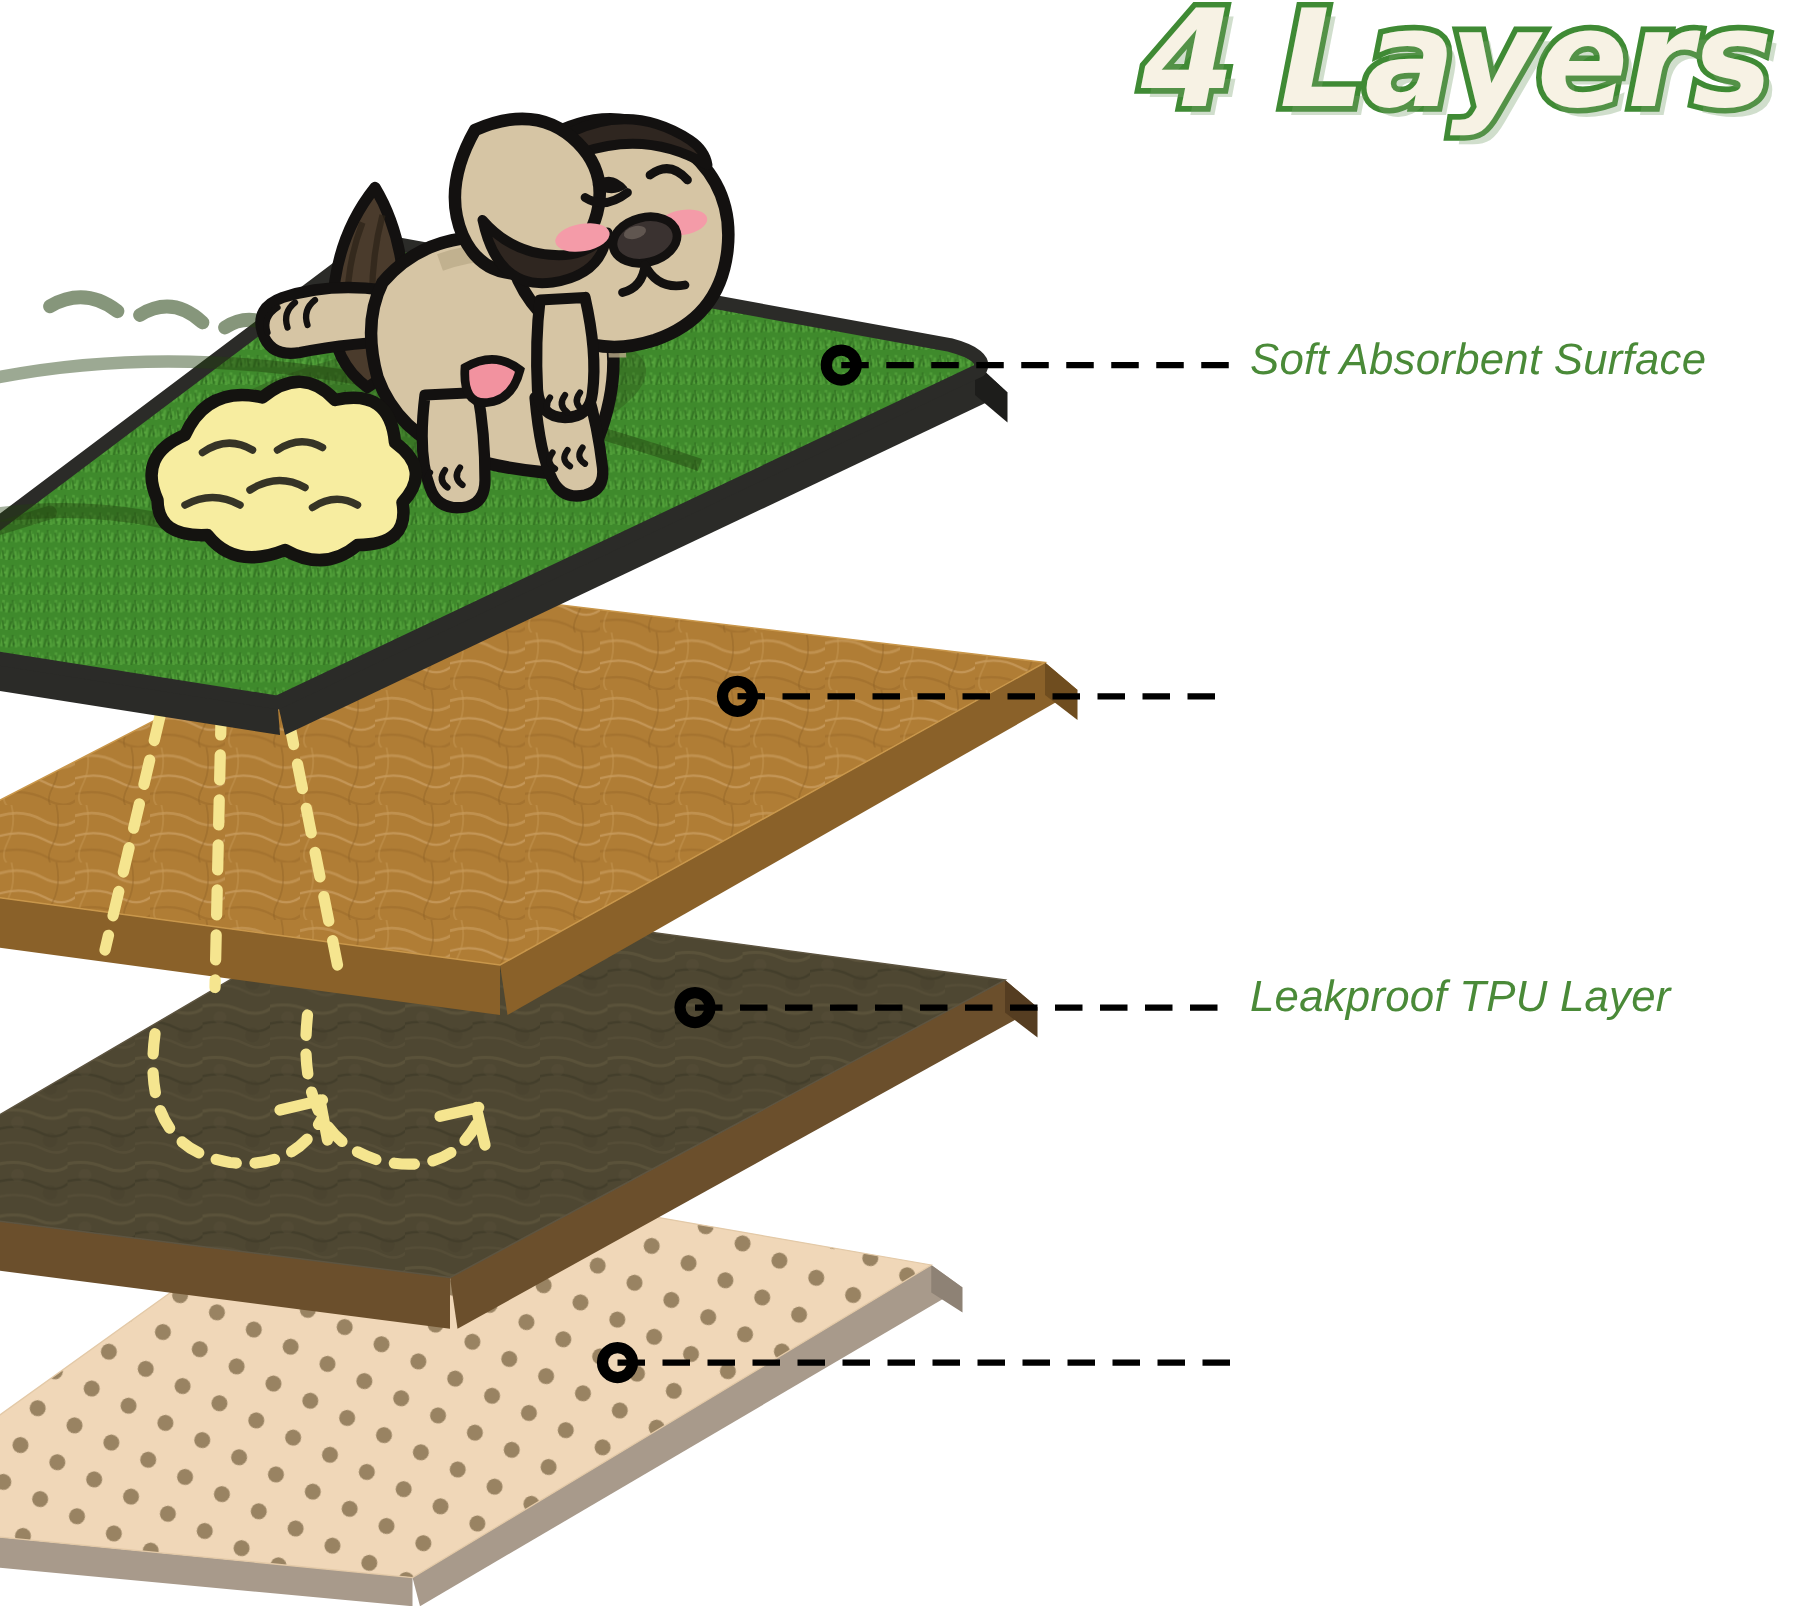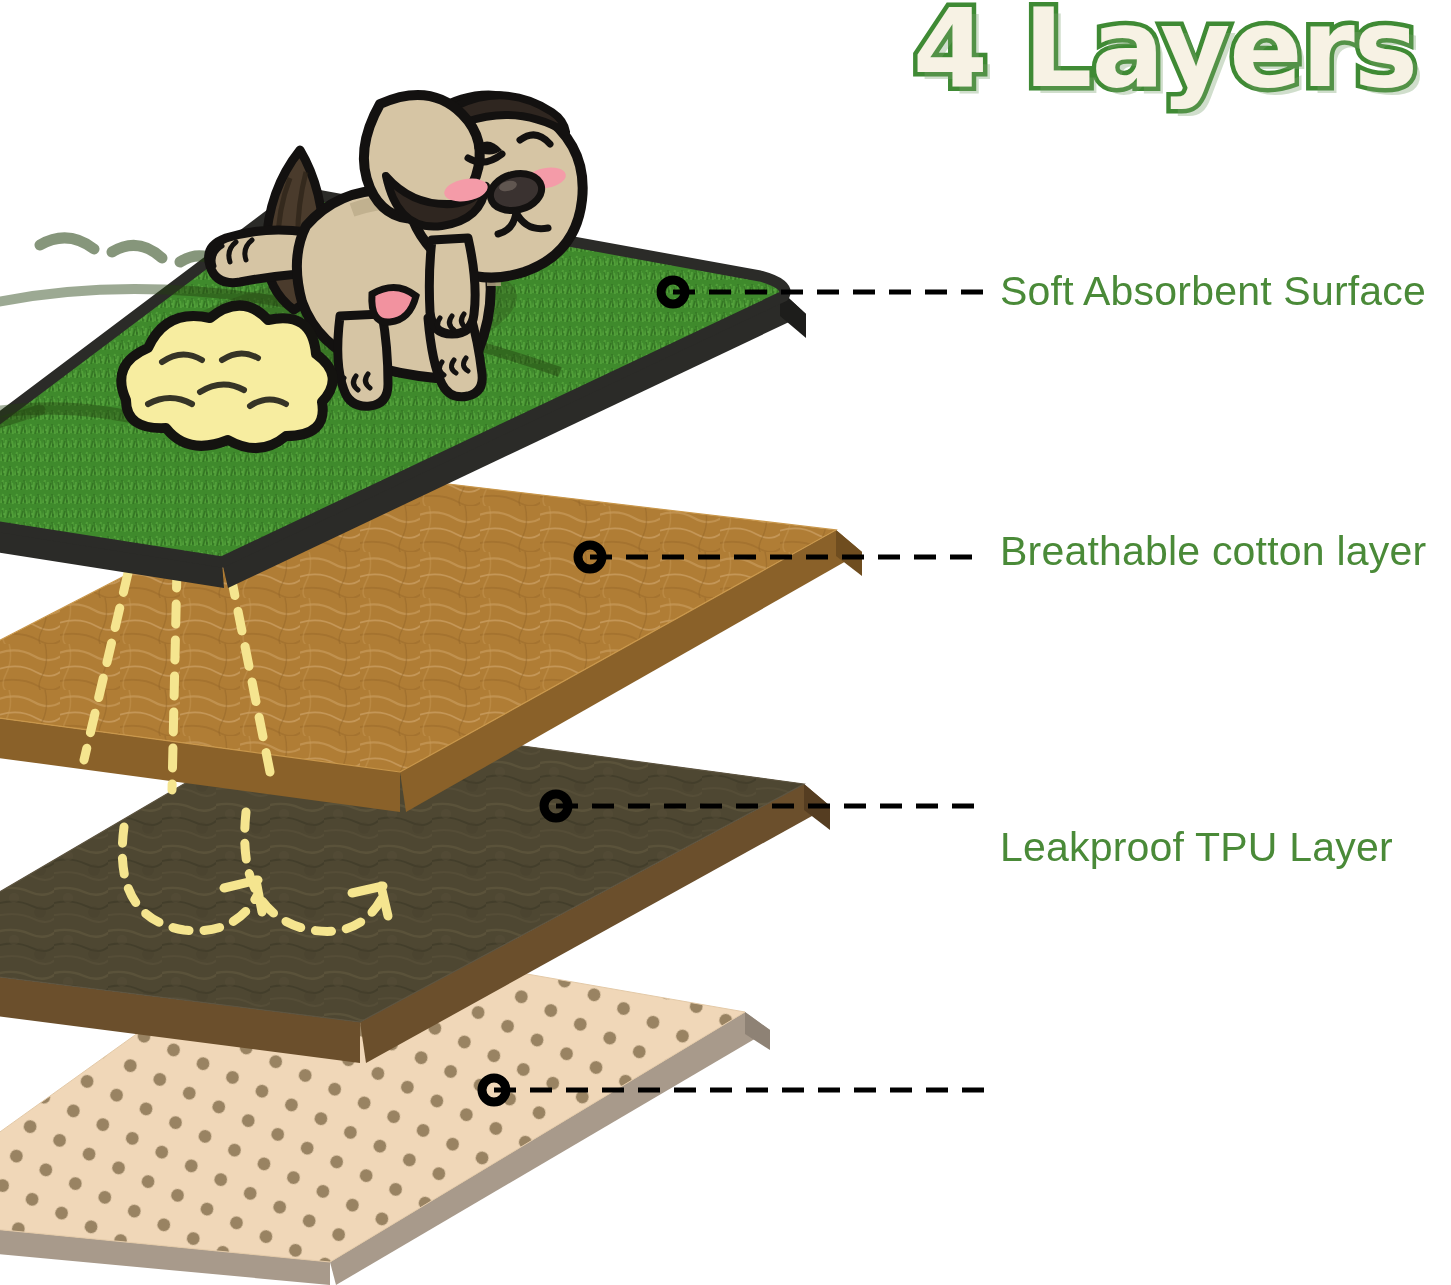--- a/index.html
+++ b/index.html
@@ -9,20 +9,21 @@
   }
   body {
     font-family: "Liberation Sans", sans-serif;
   }
   #stage {
     position: relative;
     width: 1451px;
     height: 1285px;
     background: #ffffff;
     overflow: hidden;
+    font-style: italic;
   }
   #art {
     position: absolute;
     left: 0;
     top: 0;
     width: 1451px;
     height: 1285px;
   }
   .title-wrap {
     position: absolute;
@@ -41,29 +42,29 @@
     text-align: center;
     color: #f7f2e4;
     -webkit-text-stroke: 9px #3f8a34;
     paint-order: stroke fill;
     text-shadow: 7px 7px 0 rgba(120,160,110,0.35);
     white-space: nowrap;
   }
   .label {
     position: absolute;
     font-family: "Liberation Sans", sans-serif;
-    font-size: 41px;
+    font-size: 35px;
     font-weight: 400;
     color: #4a8a38;
     white-space: nowrap;
     letter-spacing: 0.2px;
   }
   #lbl-0 { left: 1000px; top: 268px; }
   #lbl-1 { left: 1000px; top: 528px; }
-  #lbl-2 { left: 1000px; top: 824px; }
+  #lbl-2 { left: 1000px; top: 778px; }
   #lbl-3 { left: 1000px; top: 1058px; }
 </style>
 </head>
 <body>
 
 <div id="stage">
 
   <svg id="art" viewBox="0 0 1451 1285">
     <defs>
 
@@ -260,16 +261,15 @@
         <circle cx="494" cy="1090" r="12" fill="none" stroke="#000" stroke-width="9"></circle>
       </g>
     </g>
   </svg>
 
   <div class="title-wrap">
     <div class="title-text">4 Layers</div>
   </div>
 
   <div class="label" id="lbl-0">Soft Absorbent Surface</div>
-  <div class="label" id="lbl-1">Breathable cotton layer</div>
   <div class="label" id="lbl-2">Leakproof TPU Layer</div>
 
 </div>
 
 </body></html>

